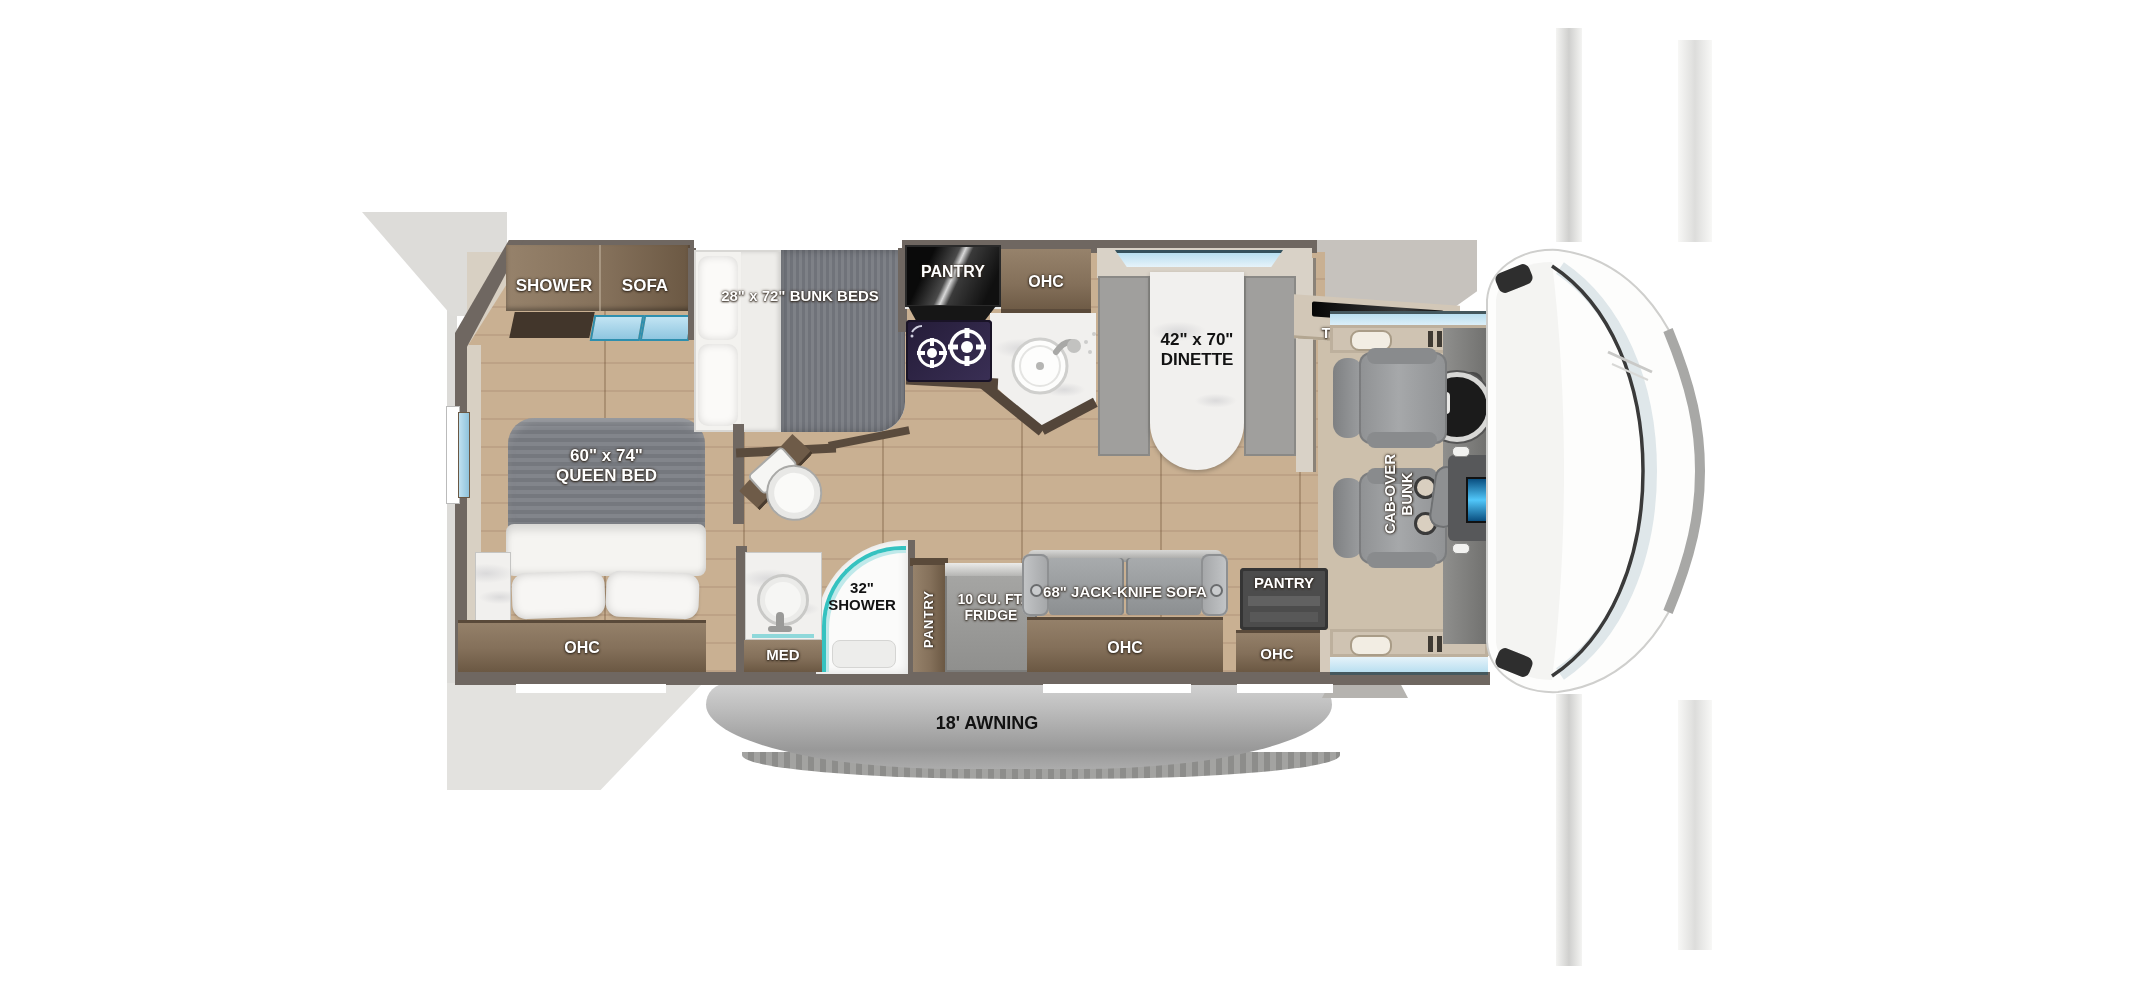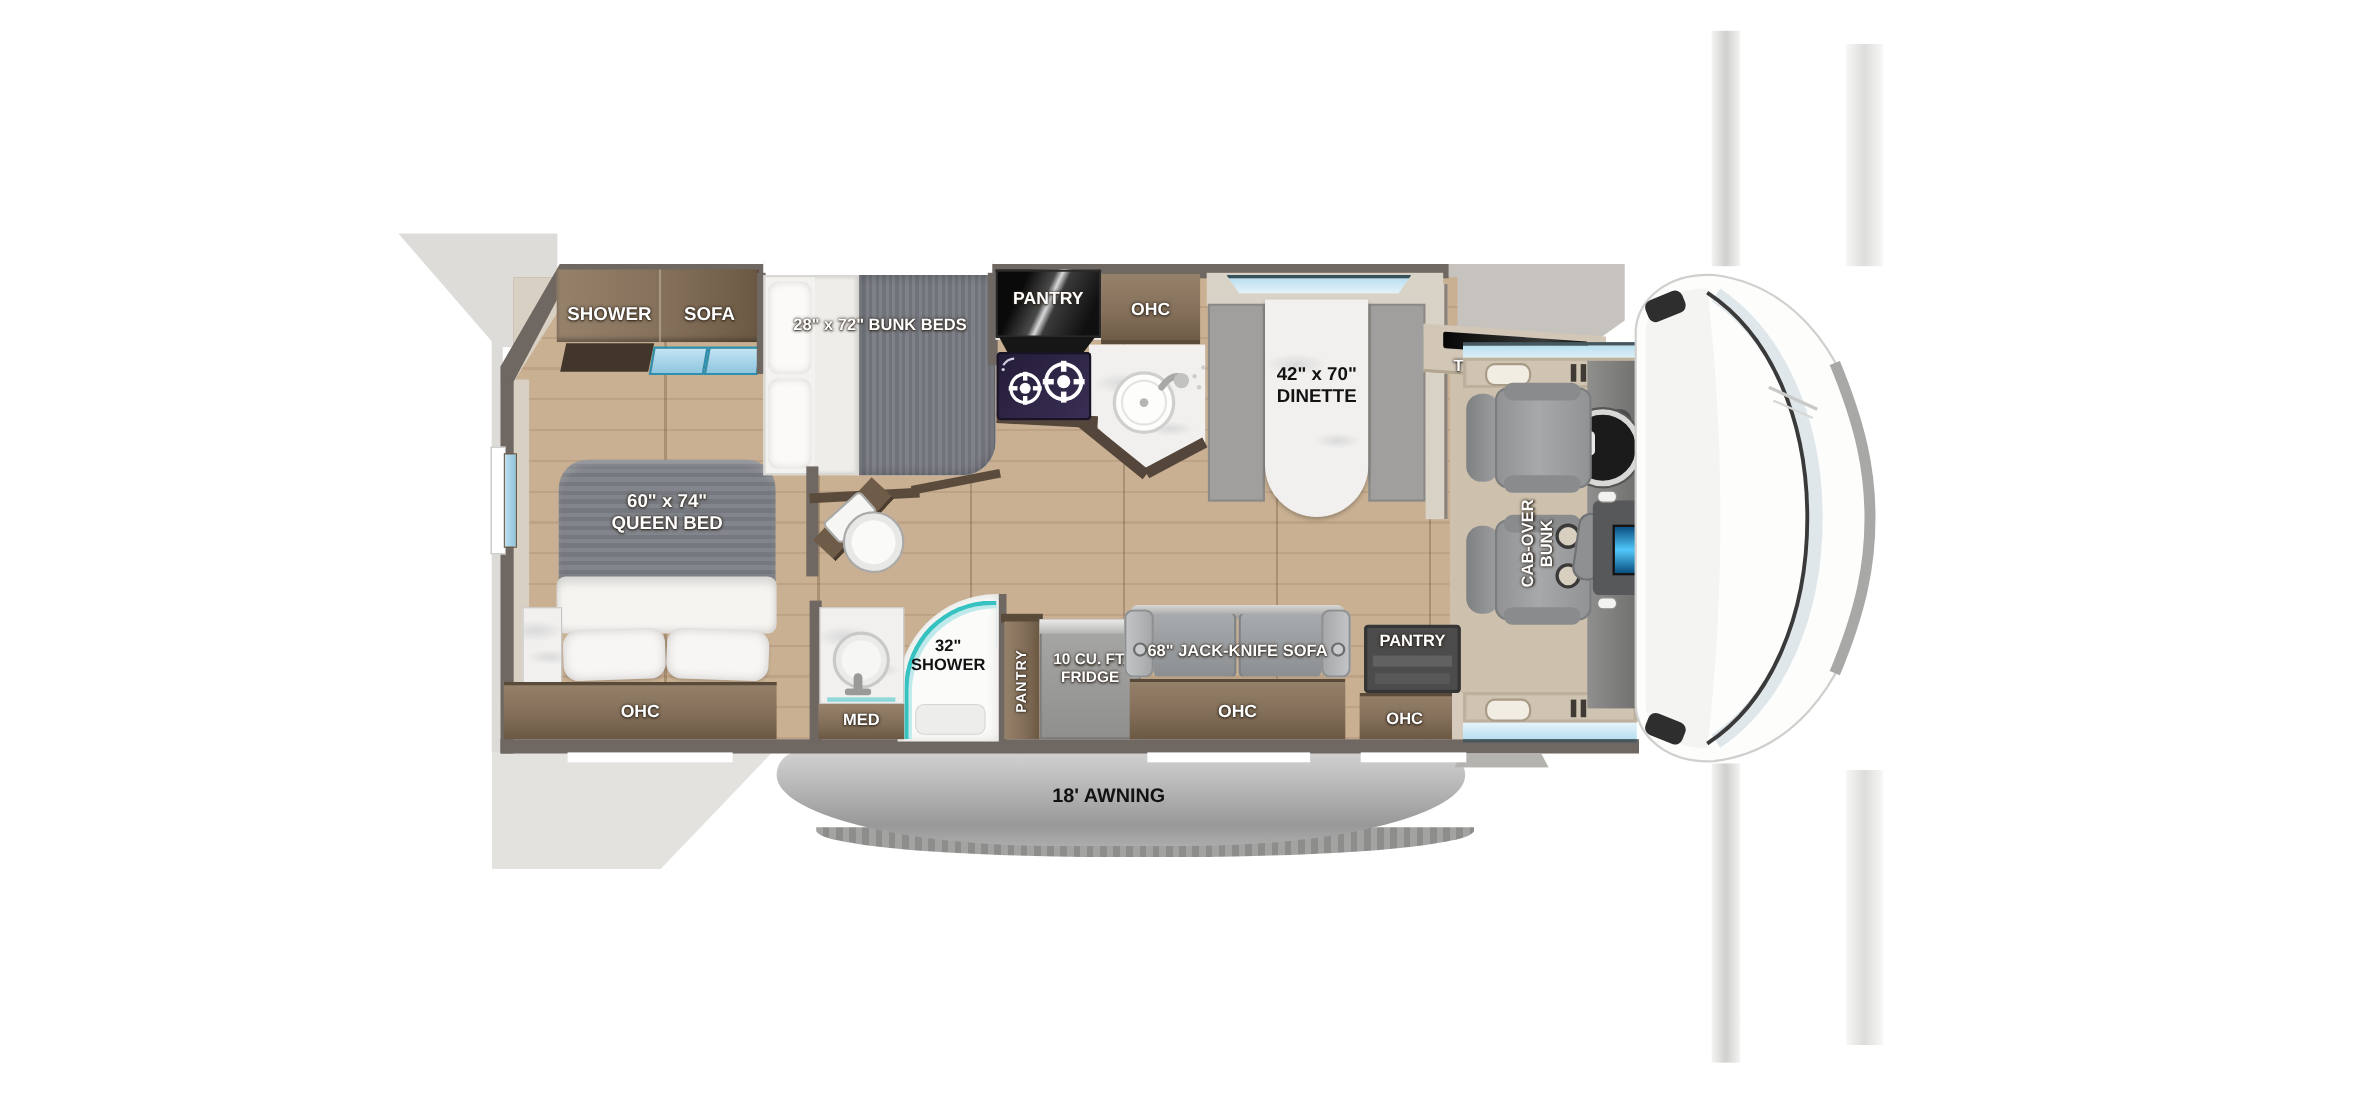--- a/index.html
+++ b/index.html
@@ -40,21 +40,21 @@
   <div class="abs" style="left:1556px;top:694px;width:26px;height:272px;background:linear-gradient(90deg,#f2f2f0,#c7c7c5,#f2f2f0);opacity:.85;"></div>
   <div class="abs" style="left:1678px;top:700px;width:34px;height:250px;background:linear-gradient(90deg,#f6f6f4,#d4d4d2,#f6f6f4);opacity:.8;"></div>
 
   <div class="abs" style="left:447px;top:240px;width:10px;height:445px;background:#dcdbd8;"></div>
   <div class="abs" style="left:362px;top:212px;width:145px;height:104px;background:#dddcd9;clip-path:polygon(0 0,100% 0,100% 100%,62% 100%);"></div>
 
   <div class="abs" style="left:447px;top:683px;width:256px;height:107px;background:#e3e2df;clip-path:polygon(0 0,100% 0,60% 100%,0 100%);"></div>
 
   <div class="abs" style="left:742px;top:752px;width:598px;height:27px;border-radius:0 0 45% 45%/0 0 24px 24px;background:repeating-linear-gradient(90deg,#a3a3a1 0 6px,#8d8d8b 6px 12px);"></div>
   <div class="abs" style="left:706px;top:683px;width:626px;height:86px;border-radius:24px 24px 45% 45%/24px 24px 72px 72px;background:linear-gradient(180deg,#d2d2d2 0%,#bdbdbd 30%,#989898 78%,#acacac 100%);"></div>
-  <div class="lbl dark" style="left:888px;top:712px;width:240px;height:22px;font-size:18px;">18' AWNING</div>
+  <div class="lbl dark" style="left:867px;top:712px;width:240px;height:22px;font-size:18px;">18' AWNING</div>
 
   <div class="abs" style="left:1317px;top:240px;width:160px;height:72px;background:#c6c2bd;"></div>
   <div class="abs" style="left:1448px;top:282px;width:42px;height:30px;background:#fff;clip-path:polygon(100% 0,100% 100%,0 100%);"></div>
   <div class="abs" style="left:1322px;top:685px;width:86px;height:13px;background:#b5b3af;clip-path:polygon(8% 0,92% 0,100% 100%,0 100%);"></div>
 
   <div class="abs floor" style="left:467px;top:252px;width:858px;height:420px;"></div>
   <div class="abs" style="left:1318px;top:312px;width:172px;height:344px;background:#cdc0ac;"></div>
   <div class="abs beige" style="left:467px;top:252px;width:60px;height:95px;clip-path:polygon(0 0,100% 0,0 100%);"></div>
   <div class="abs beige" style="left:467px;top:345px;width:14px;height:327px;"></div>
 

